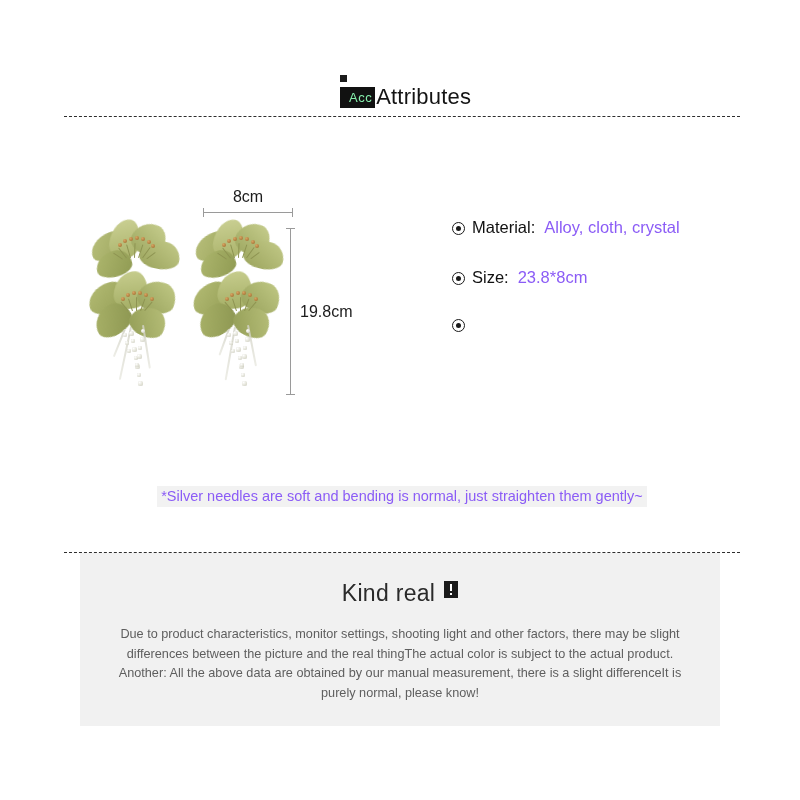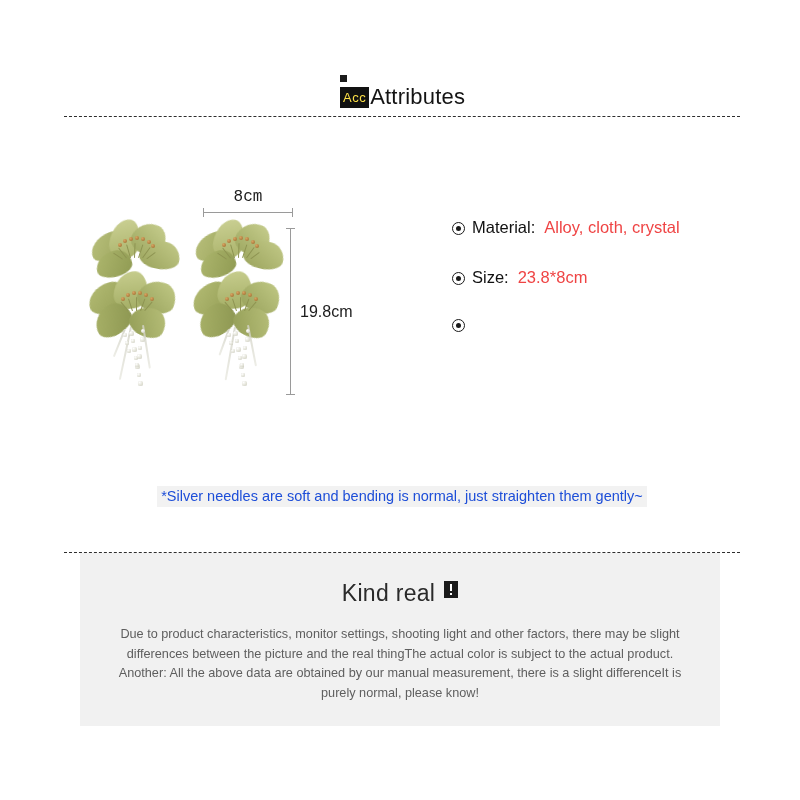--- a/index.html
+++ b/index.html
@@ -27,24 +27,24 @@
   }
   .acc-wrap { position: relative; display: flex; align-items: flex-end; }
   .acc-dot {
     position: absolute;
     left: 0px; top: -12px;
     width: 7px; height: 7px;
     background: #1b1b1b;
   }
   .acc-badge {
     background: #111111;
-    color: #fde047;
+    color: #86efac;
     font-size: 13px;
     letter-spacing: 0.5px;
-    padding: 3px 3px 3px 3px;
+    padding: 3px 3px 3px 9px;
     line-height: 15px;
     font-family: "Liberation Sans", sans-serif;
   }
   .header-title {
     font-size: 22px;
     color: #141414;
     font-weight: 400;
     line-height: 23px;
     letter-spacing: 0.2px;
     margin-left: 1px;
@@ -122,21 +122,20 @@
   }
   .measure-h::before { left: 0; }
   .measure-h::after  { right: 0; }
   .label-w {
     position: absolute;
     left: 203px; top: 188px;
     width: 90px;
     text-align: center;
     font-size: 16px;
     color: #1c1c1c;
-    font-family: Liberation Mono, monospace;
   }
   .measure-v {
     position: absolute;
     left: 290px; top: 228px;
     width: 1px; height: 167px;
     background: #9a9a9a;
   }
   .measure-v::before, .measure-v::after {
     content: ""; position: absolute; left: -4px;
     width: 9px; height: 1px; background: #9a9a9a;
@@ -180,32 +179,32 @@
     margin: -2.5px 0 0 -2.5px;
     border-radius: 50%;
     background: #1a1a1a;
   }
   .attr-label {
     font-size: 16.5px;
     color: #111111;
   }
   .attr-value {
     font-size: 16.5px;
-    color: #ef4444;
+    color: #8b5cf6;
     margin-left: 9px;
   }
 
   
   .needle-note {
     position: absolute;
     left: 64px; top: 486px;
     width: 676px;
     text-align: center;
     font-size: 14.5px;
-    color: #1d4ed8;
+    color: #8b5cf6;
   }
   .needle-note span {
     background: #f2f2f2;
     padding: 2px 4px 3px 4px;
     line-height: 20px;
   }
 
   
   .tips-panel {
     position: absolute;

